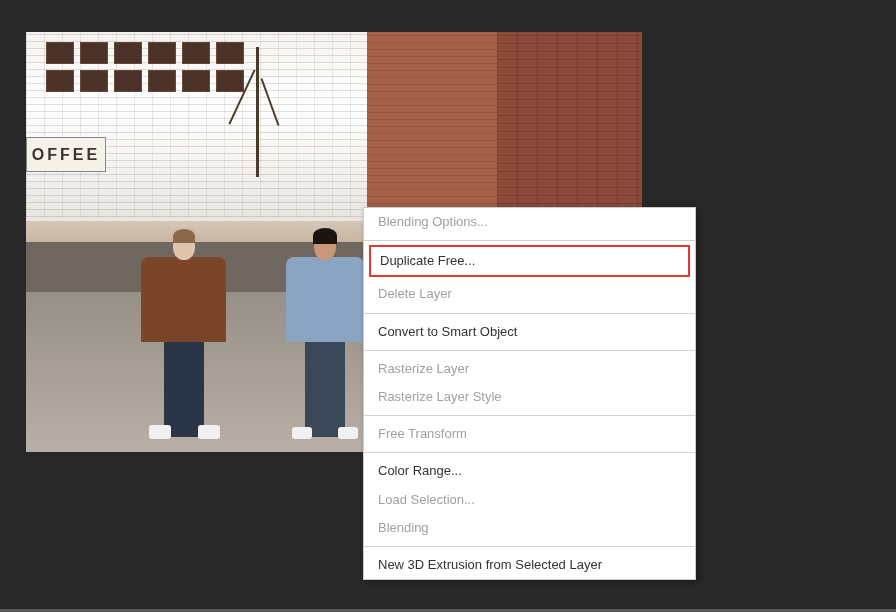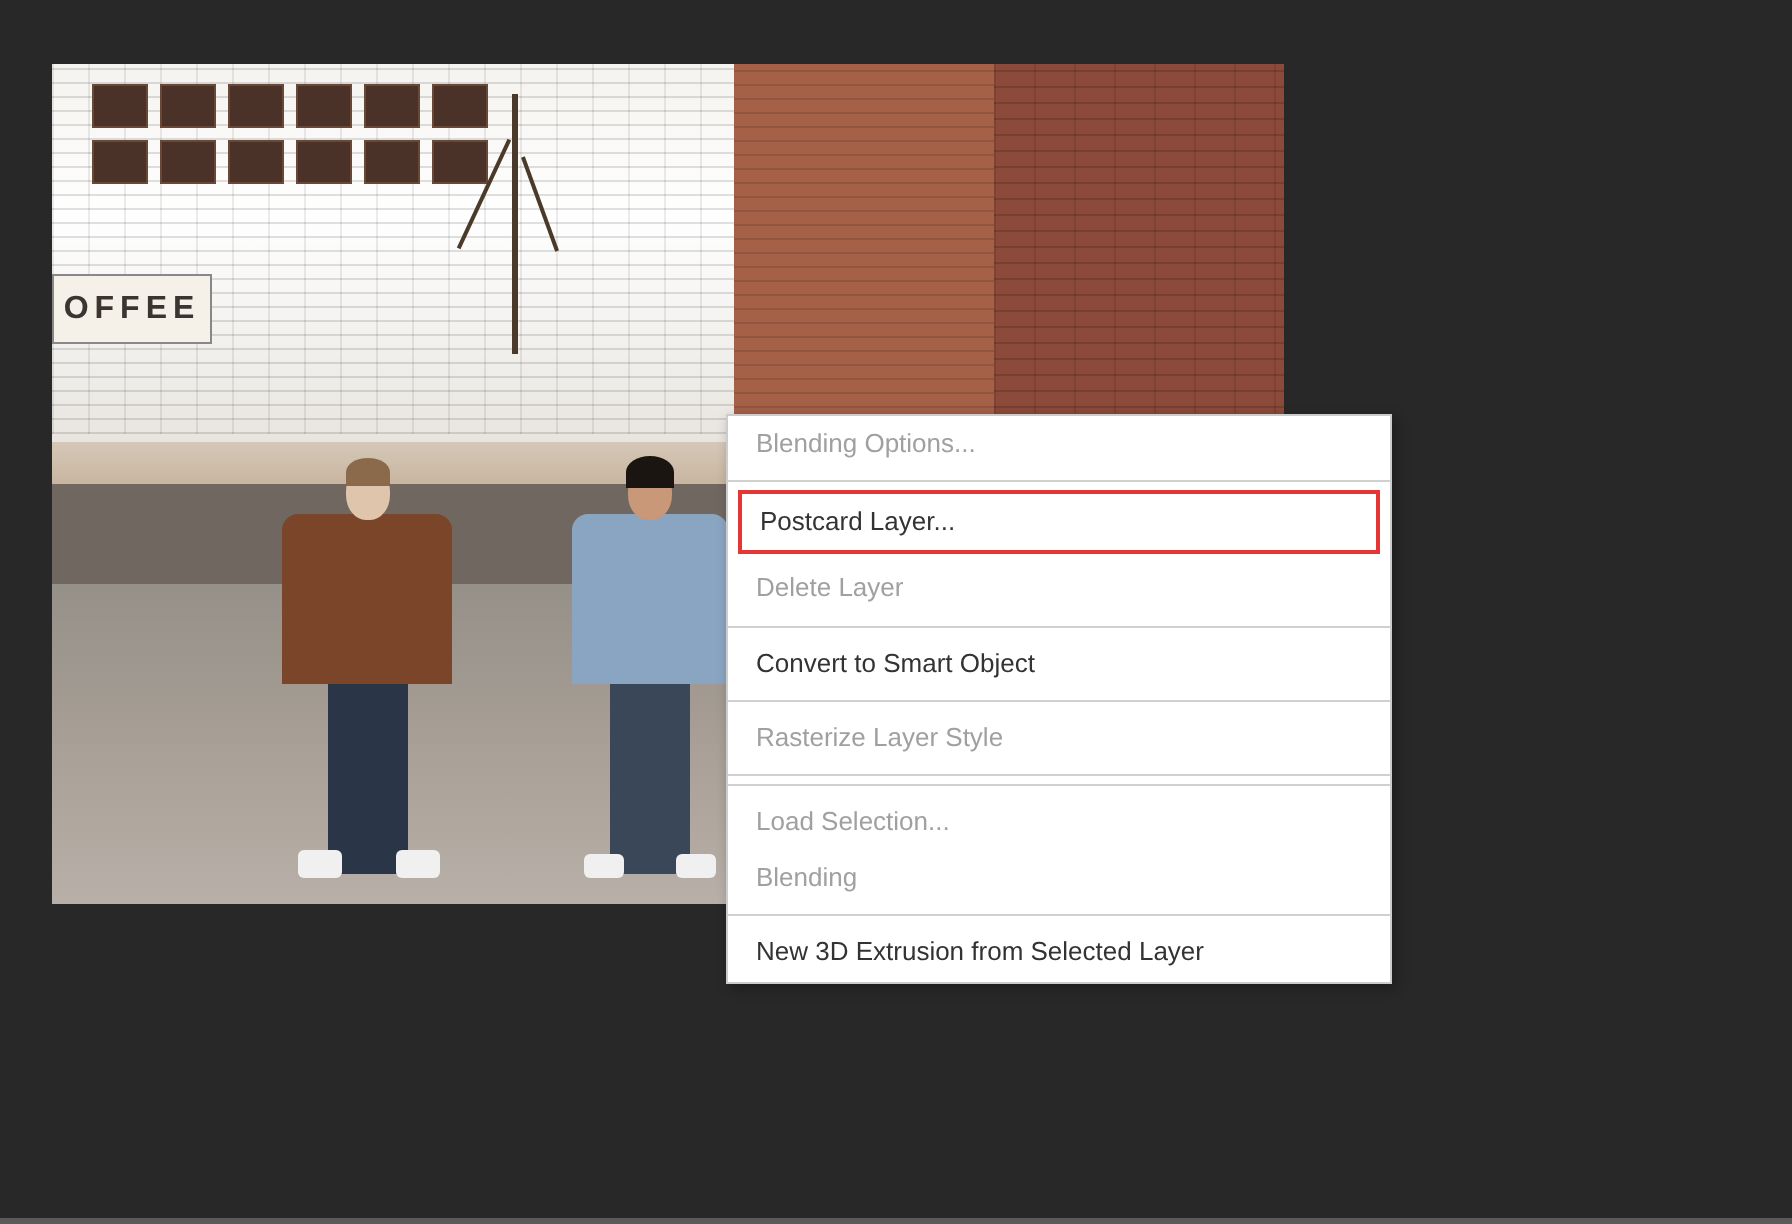--- a/index.html
+++ b/index.html
@@ -338,27 +338,30 @@
         <div class="head"></div>
       </div>
     <div class="body"></div>
     <div class="legs"></div>
   </div>
 </div>
 
 <div class="context-menu" id="context-menu-container">
 <div class="menu-item disabled">Blending Options...</div>
     <div class="menu-separator"></div>
-    <div class="menu-item highlighted">Postcard Layer...</div>
+    <div class="menu-item highlighted">Duplicate Free...</div>
     <div class="menu-item disabled">Delete Layer</div>
     <div class="menu-separator"></div>
     <div class="menu-item">Convert to Smart Object</div>
     <div class="menu-separator"></div>
+    <div class="menu-item disabled">Rasterize Layer</div>
     <div class="menu-item disabled">Rasterize Layer Style</div>
     <div class="menu-separator"></div>
-    <div class="menu-separator"></div>
+    <div class="menu-item disabled">Free Transform</div>
+    <div class="menu-separator"></div>
+    <div class="menu-item">Color Range...</div>
     <div class="menu-item disabled">Load Selection...</div>
     <div class="menu-item disabled">Blending</div>
     <div class="menu-separator"></div>
     <div class="menu-item">New 3D Extrusion from Selected Layer</div>
   </div>
 
 <div class="bottom-border"></div>
 
 </body></html>

